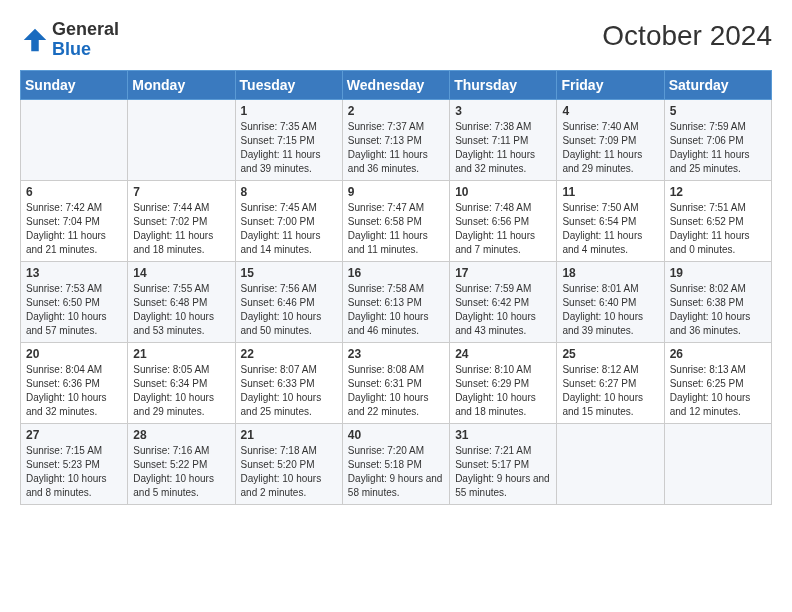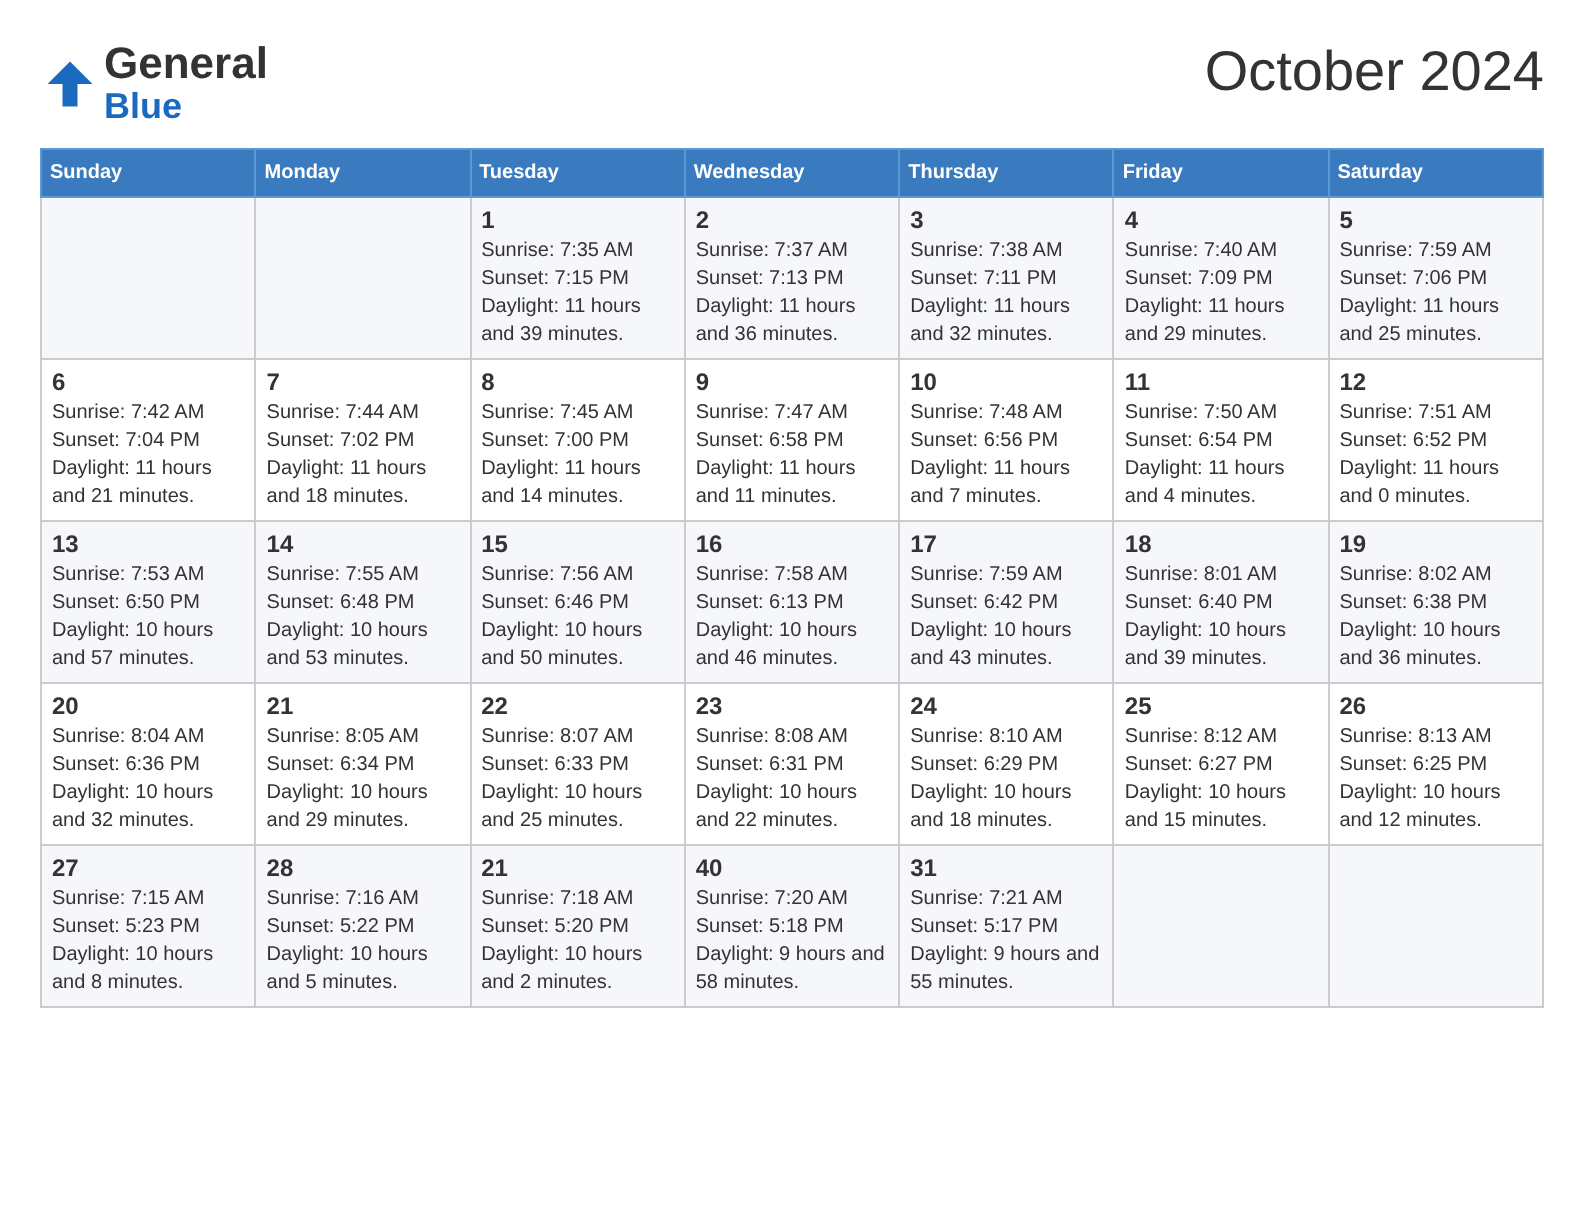--- a/index.html
+++ b/index.html
@@ -19,21 +19,21 @@
     .logo {
       display: flex;
       align-items: center;
     }
     .logo-text {
       display: flex;
       flex-direction: column;
       line-height: 1.1;
     }
     .logo-general {
-      font-size: 22px;
+      font-size: 18px;
       font-weight: bold;
       color: #333;
     }
     .logo-blue {
       font-size: 18px;
       font-weight: bold;
       color: #1a6bbf;
     }
     .logo-icon {
       width: 30px;
@@ -56,21 +56,21 @@
       width: 100%;
       border-collapse: collapse;
       margin: 5px 10px;
       width: calc(100% - 20px);
     }
     .calendar th {
       background-color: #3a7abf;
       color: white;
       padding: 6px 4px;
       text-align: left;
-      font-size: 10px;
+      font-size: 14px;
       border: 1px solid #5a9ad5;
     }
     .calendar td {
       border: 1px solid #ccc;
       padding: 4px 5px;
       vertical-align: top;
       font-size: 10.5px;
       color: #333;
       height: 80px;
       width: 14.28%;

